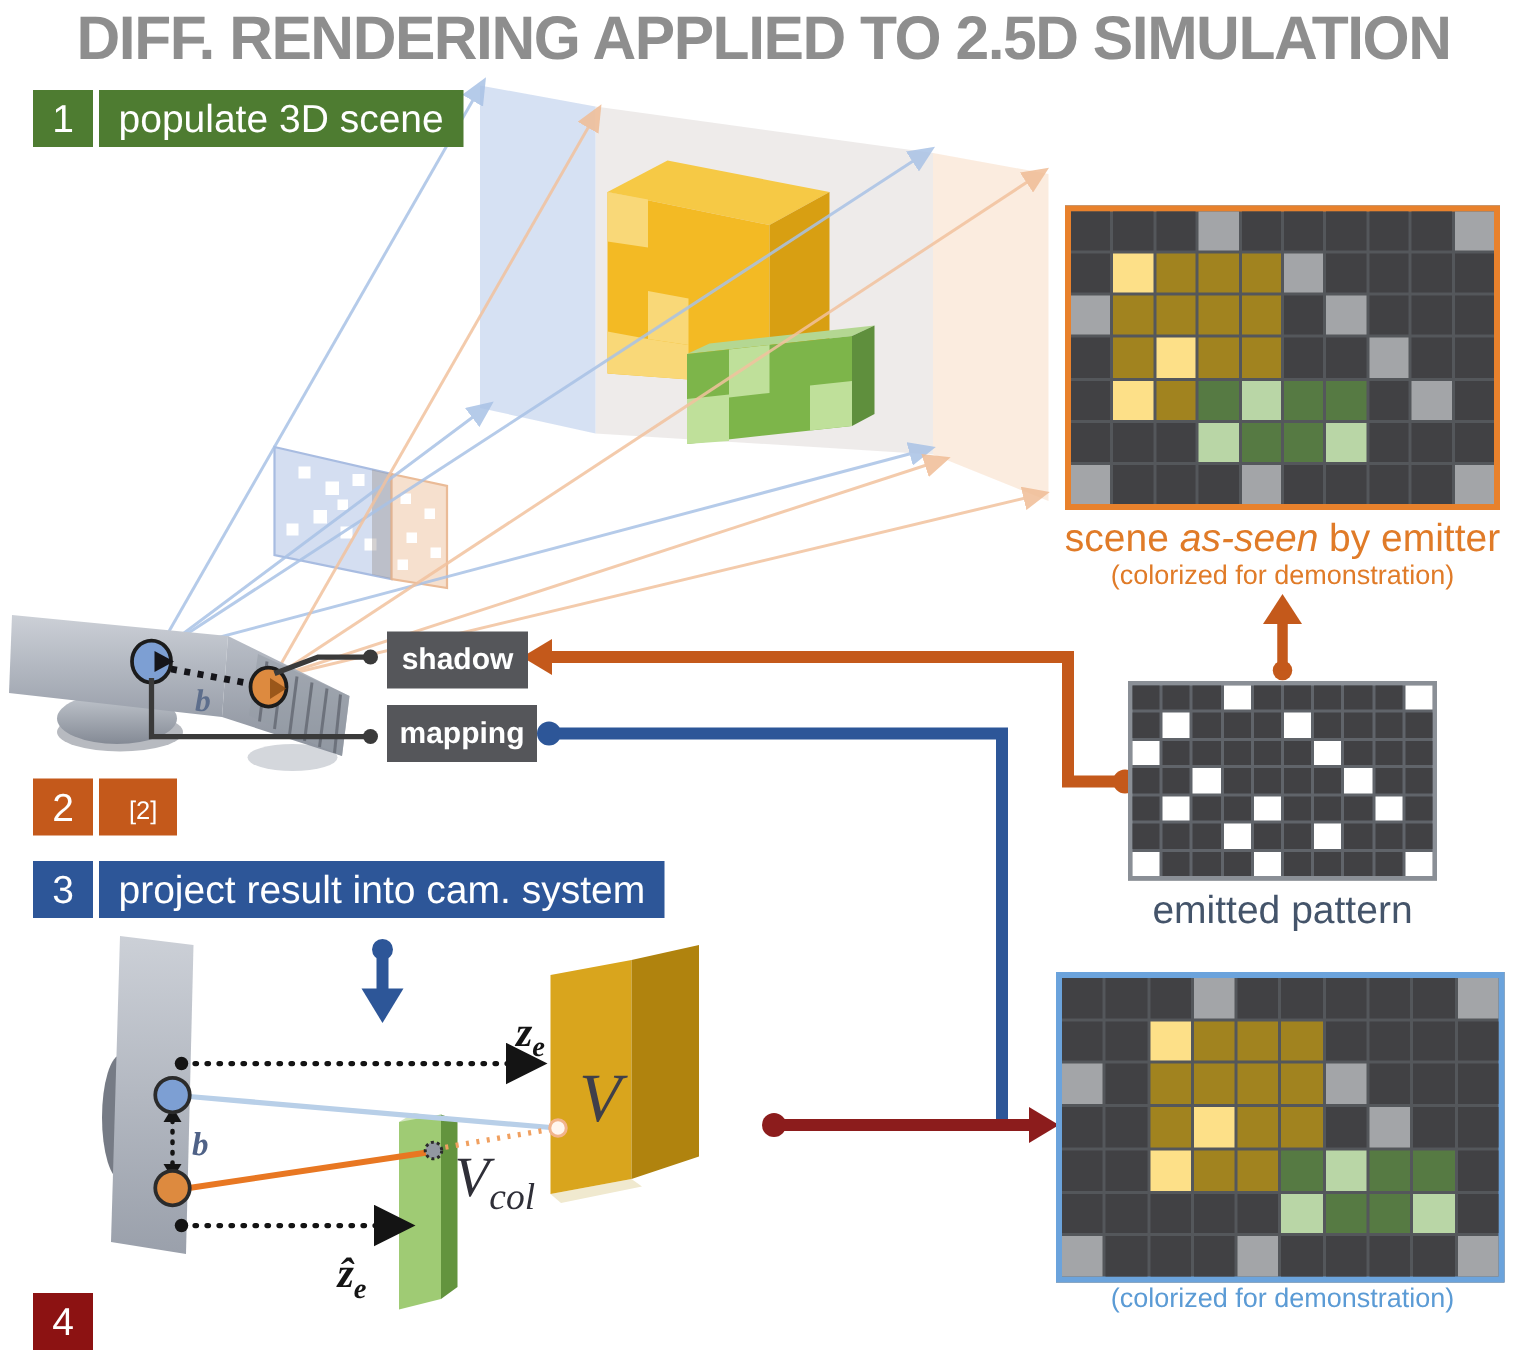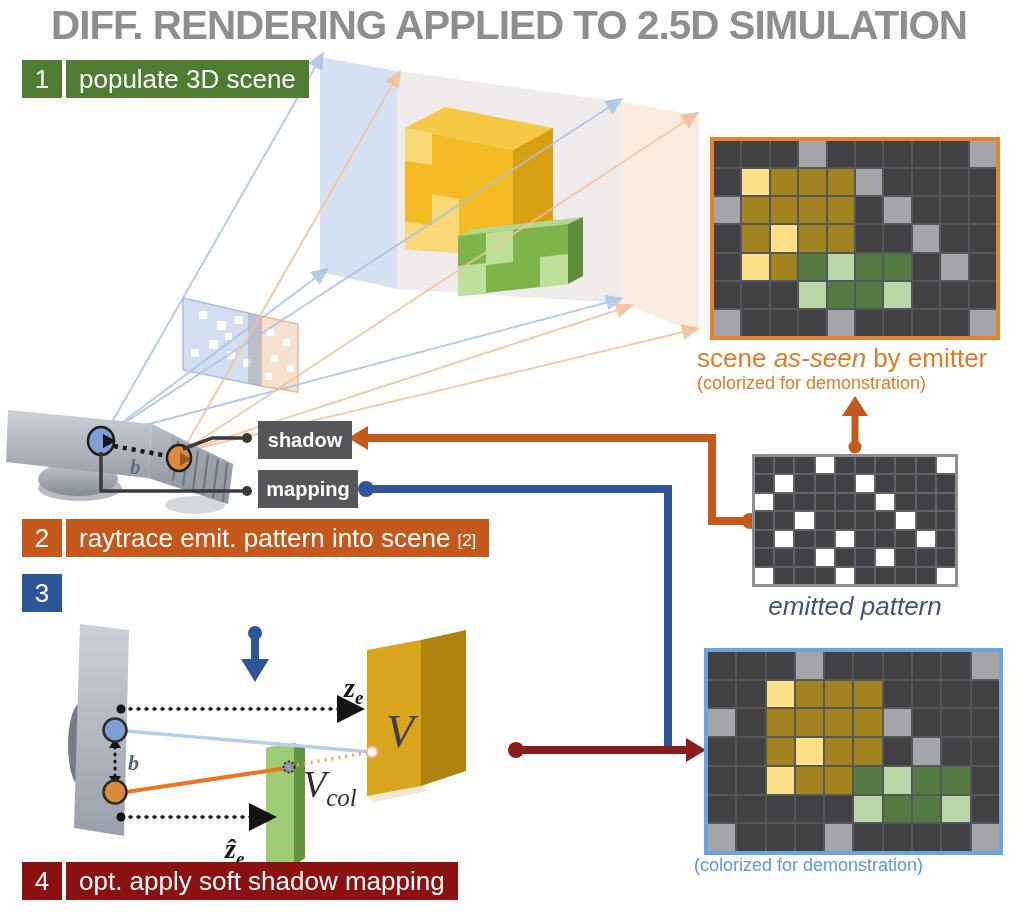--- a/index.html
+++ b/index.html
@@ -16,21 +16,21 @@
   .lbl{display:flex;align-items:center;padding:12px 13px;color:#fff;font-size:26px;
        white-space:nowrap;}
   .ref{font-size:17px;margin-left:7px;margin-top:6px;}
   .callout{display:flex;align-items:center;justify-content:center;color:#fff;
            font-weight:bold;font-size:20px;}
   .grid{display:grid;grid-template-columns:repeat(10,1fr);grid-auto-rows:1fr;gap:2px;
         box-sizing:border-box;border-style:solid;}
   #emitter-grid{left:710px;top:137px;width:290px;height:203px;border-width:4px;}
   #pattern-grid{left:752px;top:454px;width:206px;height:133px;border-width:3px;}
   #camera-grid{left:704px;top:648px;width:299px;height:207px;border-width:4px;}
-  .caption{}
+  .caption{text-align:center;}
   .cap-main{font-size:26px;line-height:30px;white-space:nowrap;}
   .cap-main .it{font-style:italic;}
   .cap-main .post{margin-left:7px;}
   .cap-sub{font-size:18px;line-height:21px;}
   #emitter-caption{left:697px;top:343px;width:316px;}
   #pattern-caption{left:730px;top:591px;width:250px;font-size:26px;white-space:nowrap;text-align:center;}
   #camera-caption{left:694px;top:855px;width:322px;}
 </style>
 </head>
 <body>
@@ -232,30 +232,29 @@
 
 <div id="title" class="abs z2" style="color: rgb(142, 142, 142);">DIFF. RENDERING APPLIED TO 2.5D SIMULATION</div>
 
 <div class="abs z2 step" style="left:22px;top:60px;">
   <div class="badge" style="background: rgb(78, 124, 49);">1</div>
   <div class="lbl" style="background: rgb(78, 124, 49);">populate 3D scene</div>
 </div>
 <div class="abs z2 step" style="left:22px;top:519px;">
   <div class="badge" style="background: rgb(196, 89, 27);">2</div>
   <div class="lbl" style="background: rgb(196, 89, 27);">
-        <span>raytrace emit. pattern into scene</span>
         <span class="ref">[2]</span>
       </div>
 </div>
 <div class="abs z2 step" style="left:22px;top:574px;">
   <div class="badge" style="background: rgb(45, 86, 152);">3</div>
+  <div class="lbl" style="background: rgb(45, 86, 152);">project result into cam. system</div>
 </div>
 <div class="abs z2 step" style="left:22px;top:862px;">
   <div class="badge" style="background: rgb(140, 18, 18);">4</div>
-  <div class="lbl" style="background: rgb(140, 18, 18);">opt. apply soft shadow mapping</div>
 </div>
 
 <div id="emitter-box" class="abs z2 callout" style="left: 258px; top: 421px; width: 94px; height: 38px; background: rgb(85, 86, 90);">shadow</div>
 <div id="camera-box" class="abs z2 callout" style="left: 258px; top: 470px; width: 100px; height: 38px; background: rgb(85, 86, 90);">mapping</div>
 
 <div id="emitter-grid" class="abs z2 grid" style="border-color: rgb(232, 129, 44); background: rgb(84, 87, 91);">
       <div style="background: rgb(65, 65, 68);"></div>
       <div style="background: rgb(65, 65, 68);"></div>
       <div style="background: rgb(65, 65, 68);"></div>
       <div style="background: rgb(163, 165, 168);"></div>
@@ -469,19 +468,19 @@
       <div style="background: rgb(65, 65, 68);"></div>
       <div style="background: rgb(65, 65, 68);"></div>
       <div style="background: rgb(163, 165, 168);"></div>
     </div>
 
 <div id="emitter-caption" class="abs z2 caption" style="color: rgb(224, 123, 40);">
   <div class="cap-main"><span>scene</span> <span class="it">as-seen</span><span class="post">by emitter</span></div>
   <div class="cap-sub">(colorized for demonstration)</div>
 </div>
 
-<div id="pattern-caption" class="abs z2" style="color: rgb(68, 84, 106); font-style: italic;">emitted pattern</div>
+<div id="pattern-caption" class="abs z2" style="color: rgb(68, 84, 106);">emitted pattern</div>
 
 <div id="camera-caption" class="abs z2 caption" style="color: rgb(91, 155, 213);">
   <div class="cap-sub">(colorized for demonstration)</div>
 </div>
 
 </div>
 
 </body></html>

